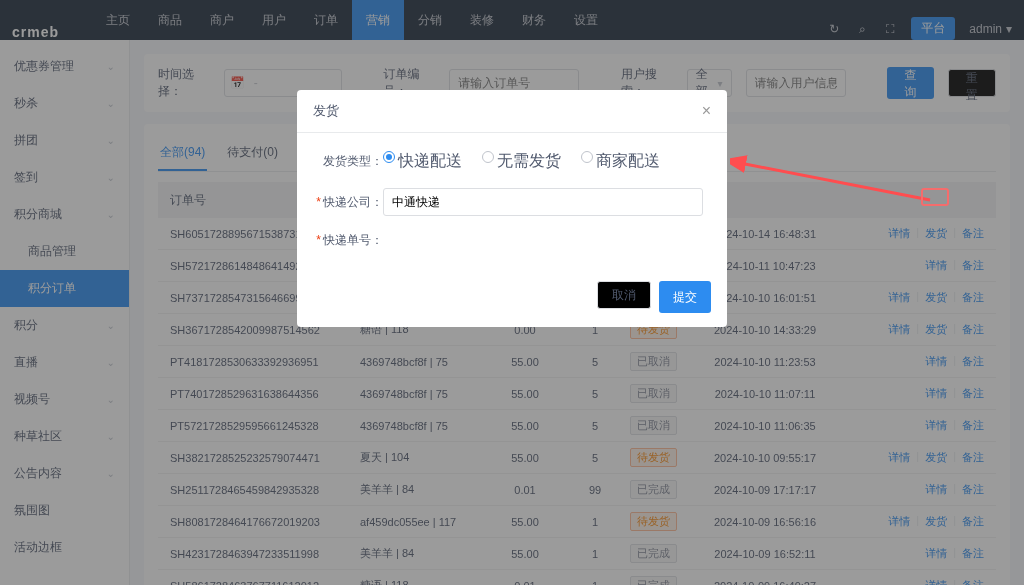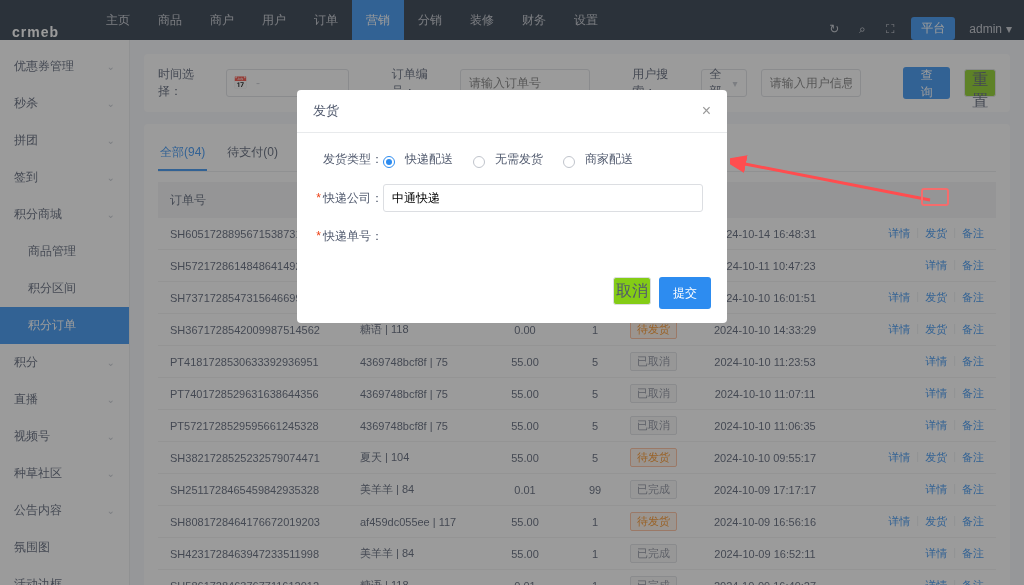--- a/index.html
+++ b/index.html
@@ -24,21 +24,21 @@
     .card { background: #fff; border-radius: 4px; padding: 12px 14px; margin-bottom: 12px; }
     .filter-row { display: flex; align-items: center; gap: 14px; }
     .filter-lbl { color: #515a6e; font-size: 12px; margin-right: 6px; }
     .range { display: flex; align-items: center; border: 1px solid #dcdee2; border-radius: 3px; height: 28px; padding: 0 6px; width: 150px; font-size: 12px; }
     .range-sep { margin: 0 8px; color:#c5c8ce;}
     .input { border: 1px solid #dcdee2; border-radius: 3px; height: 28px; padding: 0 8px; font-size: 12px; outline: none; }
     .input.w130 { width: 130px; }
     .input.w100 { width: 100px; }
     .select-like { position: relative; }
     .btn-primary { background: #2d8cf0; color: #fff; border: none; height: 32px; padding: 0 14px; border-radius: 3px; cursor: pointer; font-size: 12px; }
-    .btn-default { background: #84cc16; border: 1px solid #dcdee2; height: 28px; padding: 0 2px; border-radius: 3px; cursor: pointer; font-size: 16px; color: #515a6e; }
+    .btn-default { background: #000000; border: 1px solid #dcdee2; height: 28px; padding: 0 14px; border-radius: 3px; cursor: pointer; font-size: 12px; color: #515a6e; }
     .tabs { display: flex; border-bottom: 1px solid #e8eaec; margin-bottom: 10px; gap: 18px; }
     .tab { padding: 8px 2px; cursor: pointer; font-size: 12px; color: #515a6e; border-bottom: 2px solid transparent; }
     .tab.active { color: #2d8cf0; border-bottom-color: #2d8cf0; }
     .table-head { background: #f2f3f5; height: 36px; display: flex; align-items: center; padding: 0 12px; font-size: 12px; color: #515a6e; }
     .th0 { width: 190px; }
     .th1 { width: 130px; }
     .th2 { width: 70px; text-align: center;}
     .th3 { width: 70px; text-align: center;}
     .th4 { width: 70px; }
     .th5 { width: 130px; text-align: center;}
@@ -52,21 +52,21 @@
     .act-sep { color: #e8eaec; }
     .overlay { position: absolute; top:0; left:0; right:0; bottom:0; background: rgba(55,55,55,0.5); display: flex; align-items: flex-start; justify-content: center; }
     .modal { width: 430px; background: #fff; border-radius: 4px; margin-top: 90px; position: relative; }
     .modal-head { padding: 12px 16px; border-bottom: 1px solid #e8eaec; font-size: 13px; display:flex; justify-content:space-between; align-items:center;}
     .modal-close { color: #999; font-size:16px; cursor:pointer;}
     .modal-body { padding: 18px 16px 6px 16px; }
     .form-row { display: flex; align-items: center; margin-bottom: 16px; }
     .form-lbl { width: 70px; text-align: right; font-size: 12px; color: #515a6e; }
     .req::before { content: "*"; color: #ed4014; margin-right: 2px; }
     .radio-group { display: flex; gap: 20px; align-items: center; }
-    .radio { display: flex; align-items: flex-end; gap: 10px; cursor: pointer; font-size: 12px; }
+    .radio { display: flex; align-items: flex-start; gap: 3px; cursor: pointer; font-size: 16px; }
     .radio-dot { width: 12px; height: 12px; border-radius: 50%; border: 1px solid #c0c4cc; display:inline-flex; align-items:center; justify-content:center;}
     .radio.checked .radio-dot { border-color: #2d8cf0; }
     .radio.checked .radio-dot::after { content: ""; width: 6px; height: 6px; background: #2d8cf0; border-radius:50%;}
     .modal-input { border: 1px solid #dcdee2; border-radius: 3px; height: 28px; padding: 0 8px; font-size: 12px; width: 320px; outline: none; }
     .modal-input.focus { border-color: #2d8cf0; box-shadow: 0 0 0 2px rgba(45,140,240,0.15); }
     .modal-foot { padding: 10px 16px 14px 16px; display: flex; justify-content: flex-end; gap: 8px; }
     .highlight-box { position: absolute; border: 2px solid #f56c6c; border-radius: 3px; pointer-events: none; }
     .arrow-annot { position: absolute; pointer-events: none; }
   </style>
 </head>
@@ -115,21 +115,20 @@
         </div>
         <div class="side-item">
           <span>签到</span>
           <span class="arrow-down">⌄</span>
         </div>
         <div class="side-item">
           <span>积分商城</span>
           <span class="arrow-down">⌄</span>
         </div>
         <div class="side-item sub">商品管理</div>
-        <div class="side-item sub">积分区间</div>
         <div class="side-item sub-active">积分订单</div>
         <div class="side-item">
           <span>积分</span>
           <span class="arrow-down">⌄</span>
         </div>
         <div class="side-item">
           <span>直播</span>
           <span class="arrow-down">⌄</span>
         </div>
         <div class="side-item">

